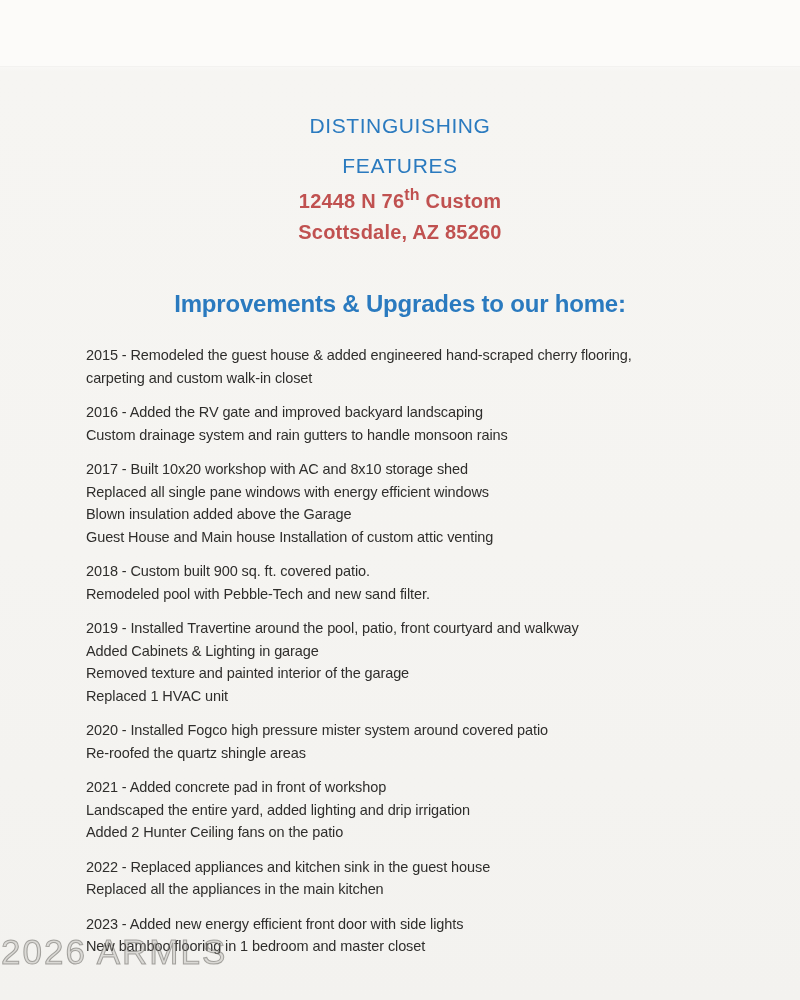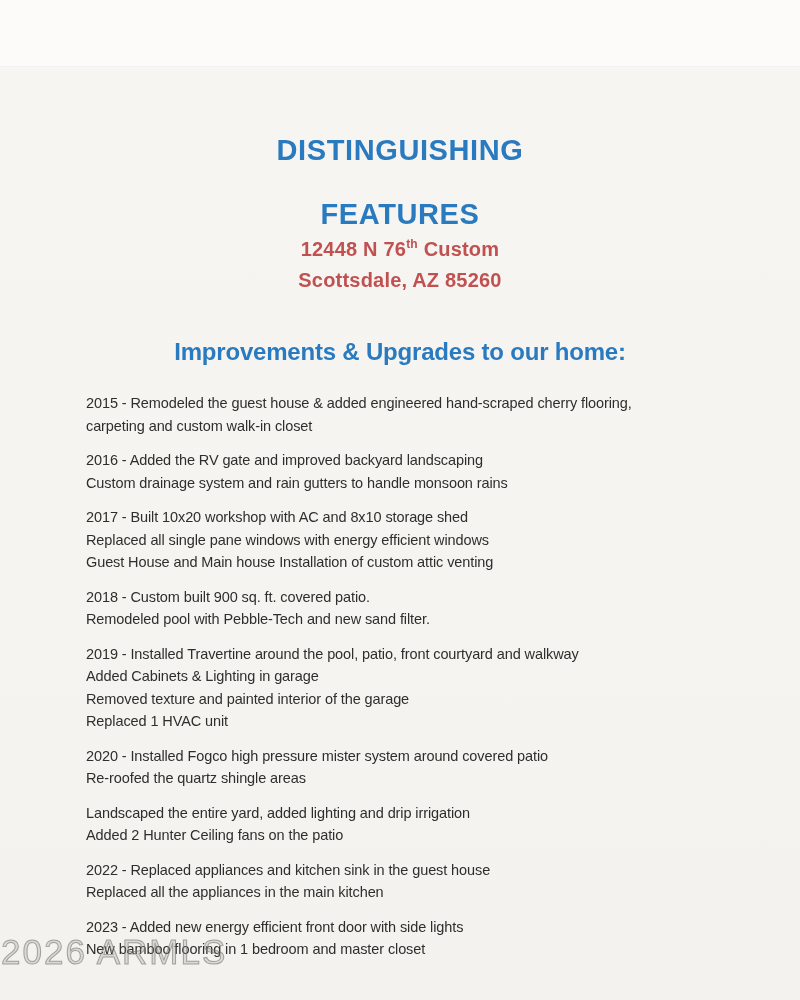--- a/index.html
+++ b/index.html
@@ -16,29 +16,29 @@
     overflow: hidden;
   }
   .top-band {
     position: absolute; top: 0; left: 0; right: 0; height: 66px;
     background: #fcfbf9;
     border-bottom: 1px solid rgba(0,0,0,0.035);
   }
   .header { position: relative; text-align: center; padding-top: 106px; }
   .doc-title {
     color: #2a7abf;
-    font-size: 29px; font-weight: bold;
-    line-height: 40px; letter-spacing: 0.6px; margin-top: 24px;
+    font-size: 21px; font-weight: normal;
+    line-height: 40px; letter-spacing: 0.6px;
   }
   .doc-address {
     color: #c05150;
     font-size: 20px; font-weight: bold;
     line-height: 31px; letter-spacing: 0.2px;
   }
-  .doc-address sup { font-size: 12px; vertical-align: super; line-height: 0; text-align: center; }
+  .doc-address sup { font-size: 16px; vertical-align: super; line-height: 0; text-align: center; }
   .section-heading {
     margin-top: 40px;
     text-align: center;
     color: #2a7abf;
     font-size: 24px; font-weight: bold;
     line-height: 32px; letter-spacing: -0.2px;
   }
   .improvements {
     margin: 24px 0 0 86px;
     color: #2f2e2c;
@@ -81,37 +81,39 @@
       <div class="improvement-line">2015 - Remodeled the guest house &amp; added engineered hand-scraped cherry flooring,</div>
       <div class="improvement-line">carpeting and custom walk-in closet</div>
     </div>
     <div class="improvement-block">
       <div class="improvement-line">2016 - Added the RV gate and improved backyard landscaping</div>
       <div class="improvement-line">Custom drainage system and rain gutters to handle monsoon rains</div>
     </div>
     <div class="improvement-block">
       <div class="improvement-line">2017 - Built 10x20 workshop with AC and 8x10 storage shed</div>
       <div class="improvement-line">Replaced all single pane windows with energy efficient windows</div>
+      <div class="improvement-line">Blown insulation added above the Garage</div>
       <div class="improvement-line">Guest House and Main house Installation of custom attic venting</div>
     </div>
     <div class="improvement-block">
       <div class="improvement-line">2018 - Custom built 900 sq. ft. covered patio.</div>
       <div class="improvement-line">Remodeled pool with Pebble-Tech and new sand filter.</div>
     </div>
     <div class="improvement-block">
       <div class="improvement-line">2019 - Installed Travertine around the pool, patio, front courtyard and walkway</div>
       <div class="improvement-line">Added Cabinets &amp; Lighting in garage</div>
       <div class="improvement-line">Removed texture and painted interior of the garage</div>
       <div class="improvement-line">Replaced 1 HVAC unit</div>
     </div>
     <div class="improvement-block">
       <div class="improvement-line">2020 - Installed Fogco high pressure mister system around covered patio</div>
       <div class="improvement-line">Re-roofed the quartz shingle areas</div>
     </div>
     <div class="improvement-block">
+      <div class="improvement-line">2021 - Added concrete pad in front of workshop</div>
       <div class="improvement-line">Landscaped the entire yard, added lighting and drip irrigation</div>
       <div class="improvement-line">Added 2 Hunter Ceiling fans on the patio</div>
     </div>
     <div class="improvement-block">
       <div class="improvement-line">2022 - Replaced appliances and kitchen sink in the guest house</div>
       <div class="improvement-line">Replaced all the appliances in the main kitchen</div>
     </div>
     <div class="improvement-block">
       <div class="improvement-line">2023 - Added new energy efficient front door with side lights</div>
       <div class="improvement-line">New bamboo flooring in 1 bedroom and master closet</div>

